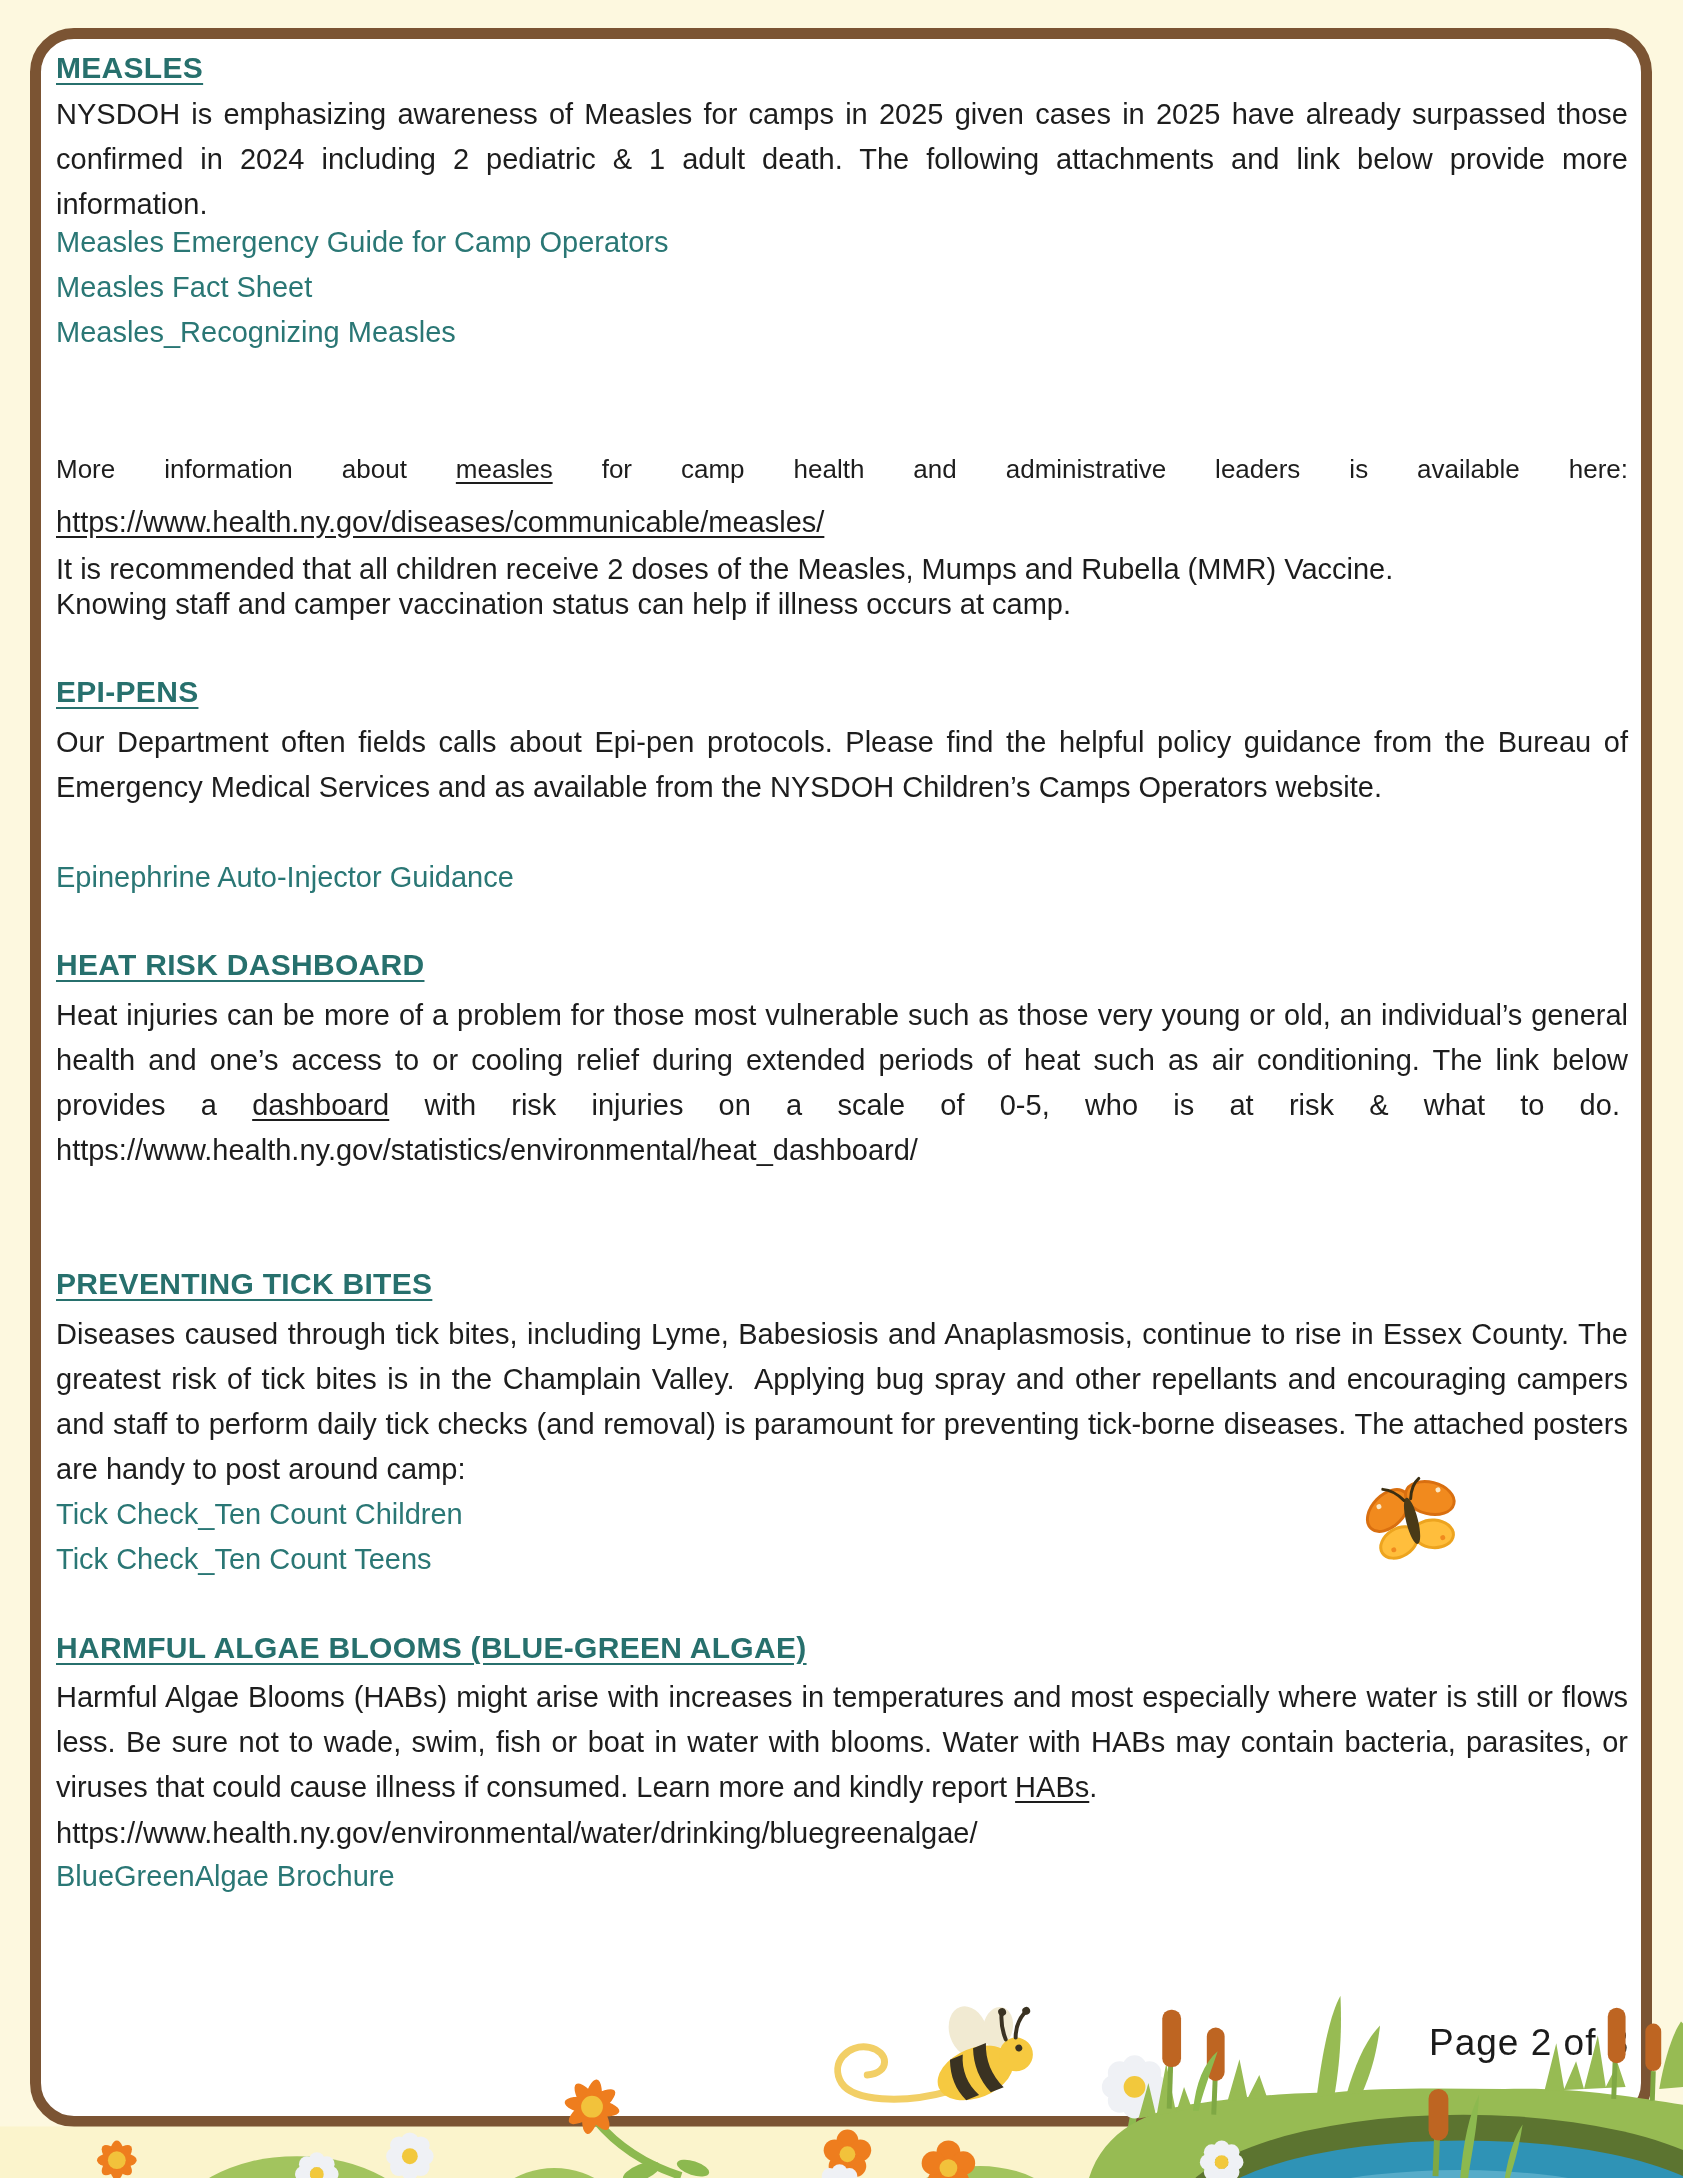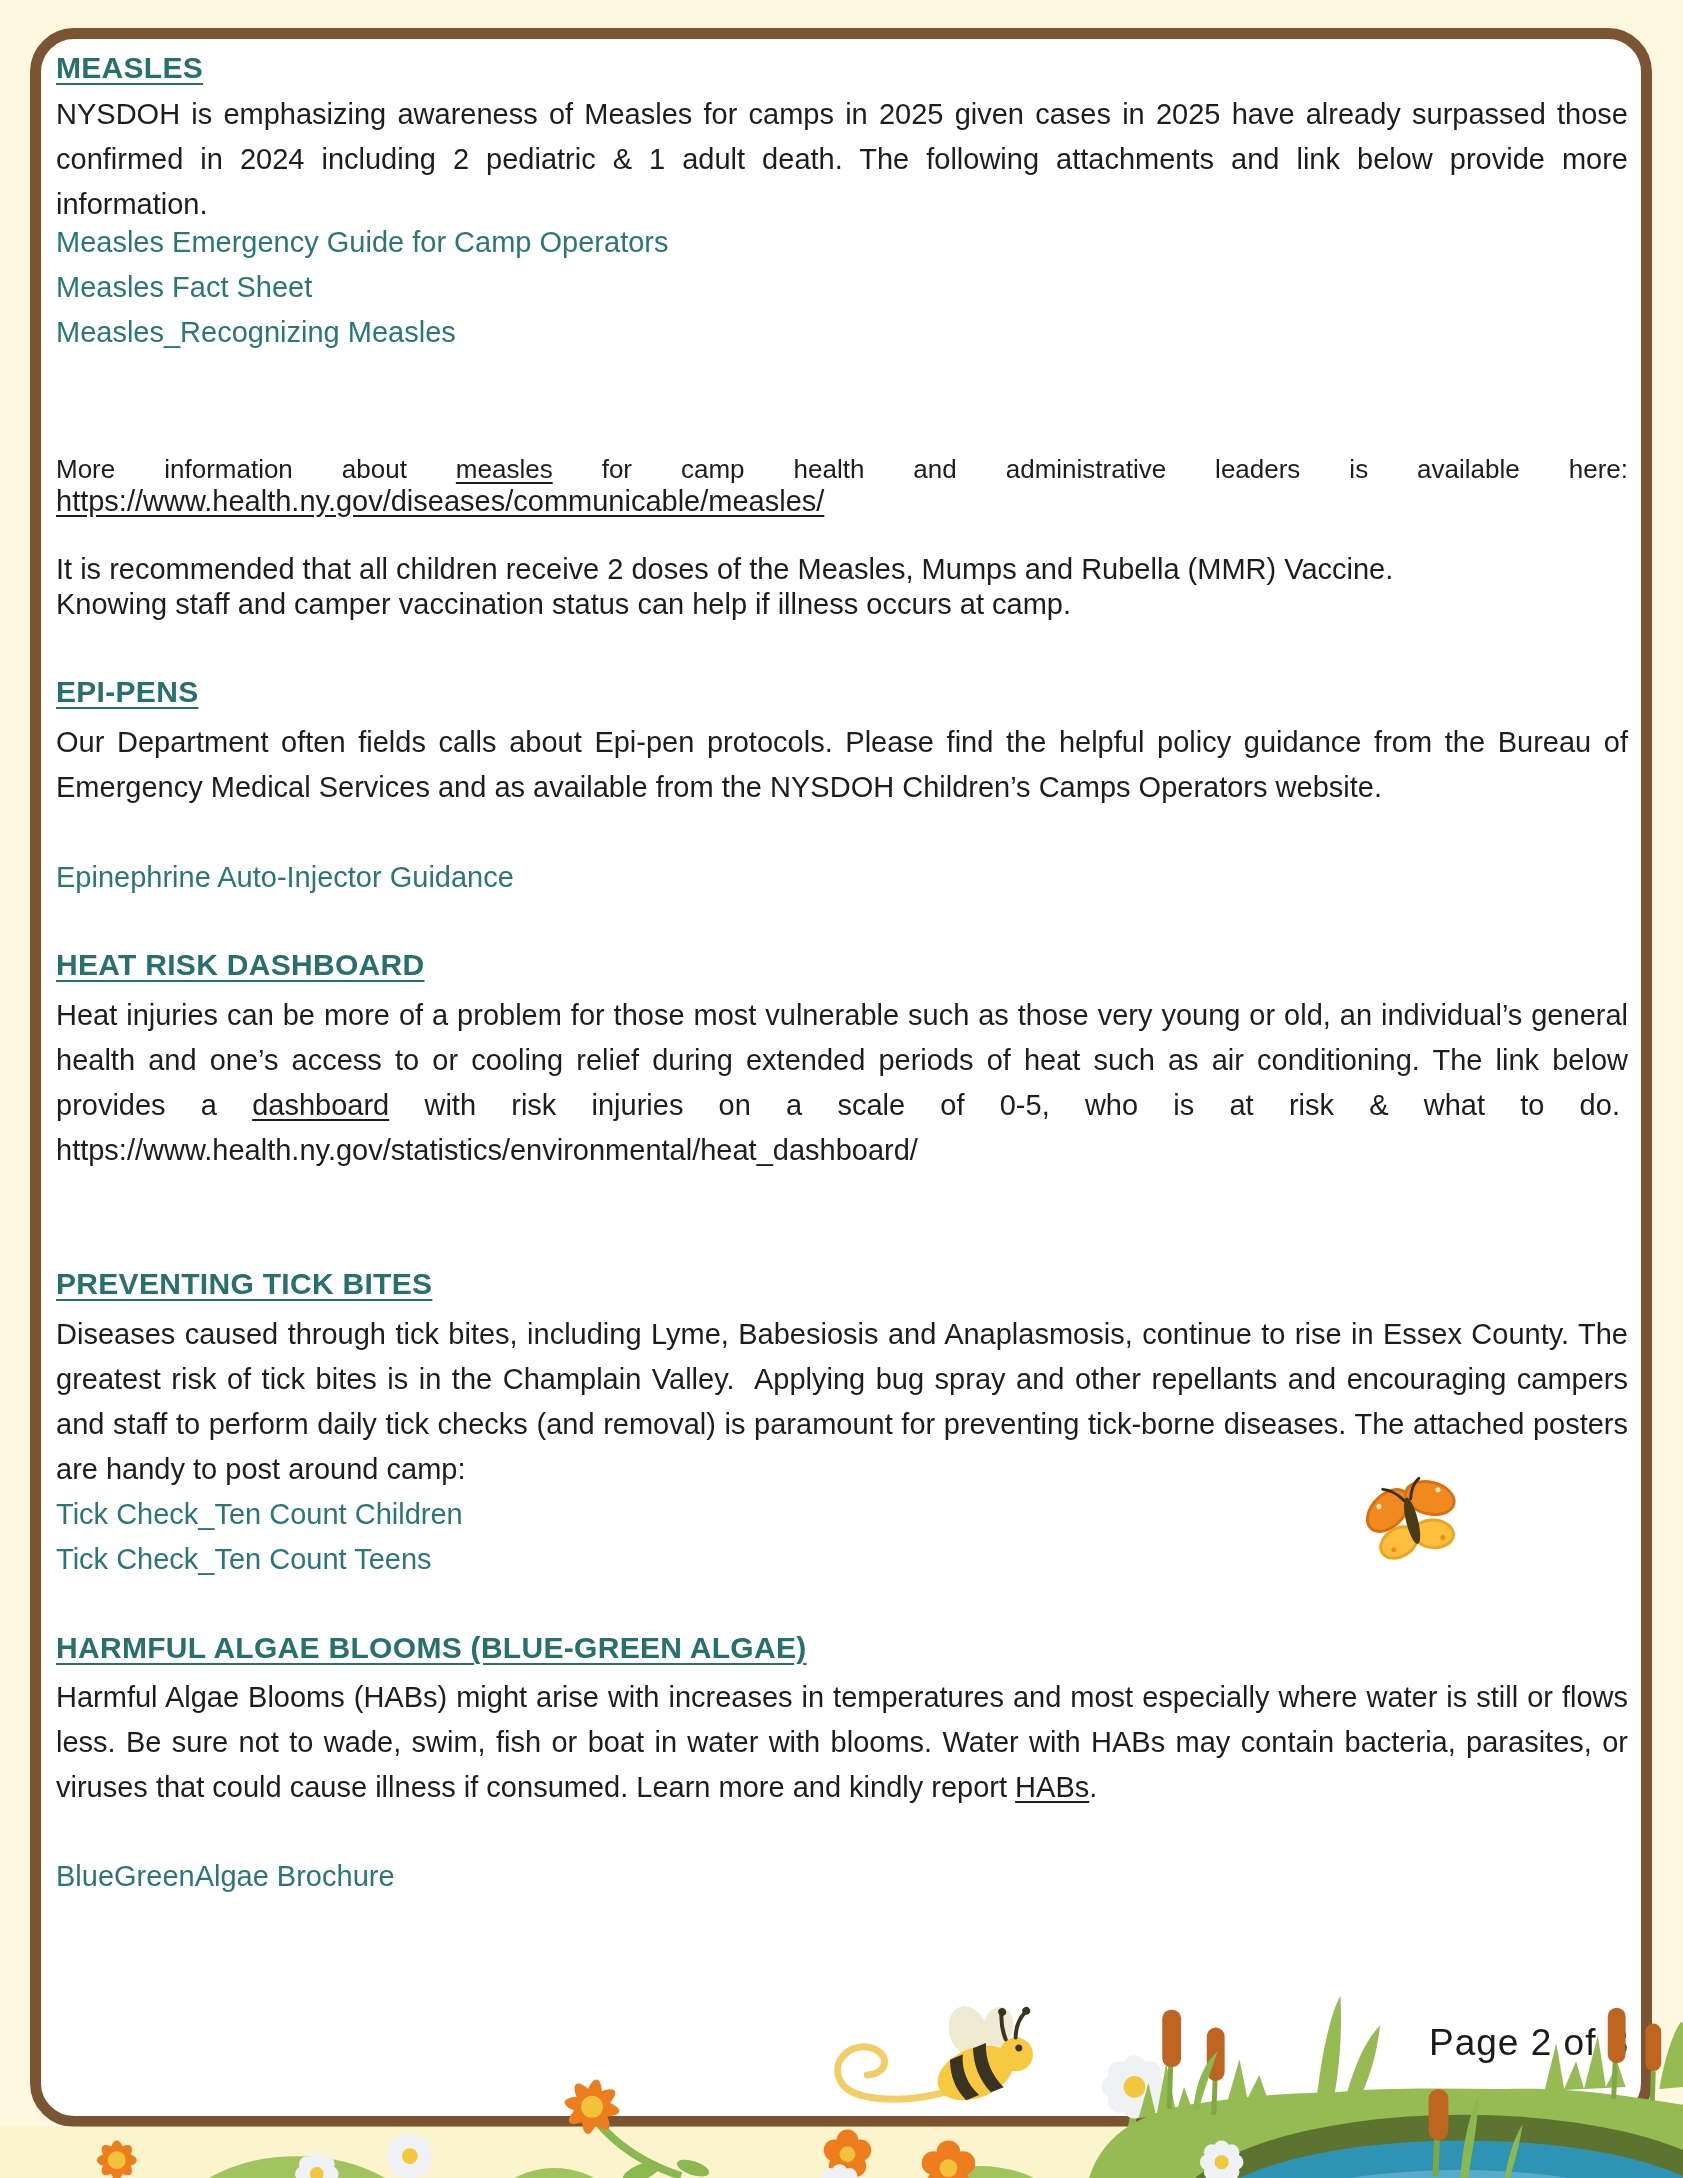--- a/index.html
+++ b/index.html
@@ -41,40 +41,41 @@
 <div class="content">
 
   <h2 class="h blk" style="top:50px">MEASLES</h2>
   <div class="para blk" style="top:92px">NYSDOH is emphasizing awareness of Measles for camps in 2025 given cases in 2025 have already surpassed those confirmed in 2024 including 2 pediatric &amp; 1 adult death. The following attachments and link below provide more information.</div>
   <div class="blk" style="top:220px">
     <div class="link">Measles Emergency Guide for Camp Operators</div>
     <div class="link">Measles Fact Sheet</div>
     <div class="link">Measles_Recognizing Measles</div>
   </div>
   <div class="stretch blk" style="top:447px"><span>More information about </span><span class="u">measles</span><span> for camp health and administrative leaders is available here:</span></div>
-  <div class="urlline u blk" style="top:479px">https://www.health.ny.gov/diseases/communicable/measles/</div>
+  <div class="urlline u blk" style="top:500px">https://www.health.ny.gov/diseases/communicable/measles/</div>
   <div class="para blk" style="top:547px">It is recommended that all children receive 2 doses of the Measles, Mumps and Rubella (MMR) Vaccine.</div>
   <div class="para blk" style="top:582px">Knowing staff and camper vaccination status can help if illness occurs at camp.</div>
 
   <h2 class="h blk" style="top:674px">EPI-PENS</h2>
   <div class="para blk" style="top:720px">Our Department often fields calls about Epi-pen protocols. Please find the helpful policy guidance from the Bureau of Emergency Medical Services and as available from the NYSDOH Children’s Camps Operators website.</div>
   <div class="link blk" style="top:855px">Epinephrine Auto-Injector Guidance</div>
 
   <h2 class="h blk" style="top:947px">HEAT RISK DASHBOARD</h2>
   <div class="para blk" style="top:993px"><span>Heat injuries can be more of a problem for those most vulnerable such as those very young or old, an individual’s general health and one’s access to or cooling relief during extended periods of heat such as air conditioning. The link below provides a </span><span class="u">dashboard</span><span> with risk injuries on a scale of 0-5, who is at risk &amp; what to do.&nbsp; </span><span>https://www.health.ny.gov/statistics/environmental/heat_dashboard/</span></div>
 
   <h2 class="h blk" style="top:1266px">PREVENTING TICK BITES</h2>
   <div class="para blk" style="top:1312px">Diseases caused through tick bites, including Lyme, Babesiosis and Anaplasmosis, continue to rise in Essex County. The greatest risk of tick bites is in the Champlain Valley.&nbsp; Applying bug spray and other repellants and encouraging campers and staff to perform daily tick checks (and removal) is paramount for preventing tick-borne diseases. The attached posters are handy to post around camp:</div>
   <div class="blk" style="top:1492px">
     <div class="link">Tick Check_Ten Count Children</div>
     <div class="link">Tick Check_Ten Count Teens</div>
   </div>
 
   <h2 class="h blk" style="top:1630px">HARMFUL ALGAE BLOOMS (BLUE-GREEN ALGAE)</h2>
   <div class="para blk" style="top:1675px"><span>Harmful Algae Blooms (HABs) might arise with increases in temperatures and most especially where water is still or flows less. Be sure not to wade, swim, fish or boat in water with blooms. Water with HABs may contain bacteria, parasites, or viruses that could cause illness if consumed. Learn more and kindly report </span><span class="u">HABs</span><span>.</span></div>
+  <div class="urlline blk" style="top:1811px">https://www.health.ny.gov/environmental/water/drinking/bluegreenalgae/</div>
   <div class="link blk" style="top:1854px">BlueGreenAlgae Brochure</div>
 
 </div>
 
 <div class="pagenum">Page 2 of 3</div>
 
 <svg class="butterfly" viewBox="0 0 104 96">
   <g transform="rotate(-14 52 48)">
     <ellipse cx="30" cy="30" rx="25" ry="16" transform="rotate(-32 30 30)" fill="#F18A1E" stroke="#D96F10" stroke-width="3"></ellipse>
     <ellipse cx="74" cy="28" rx="25" ry="16" transform="rotate(28 74 28)" fill="#F18A1E" stroke="#D96F10" stroke-width="3"></ellipse>

